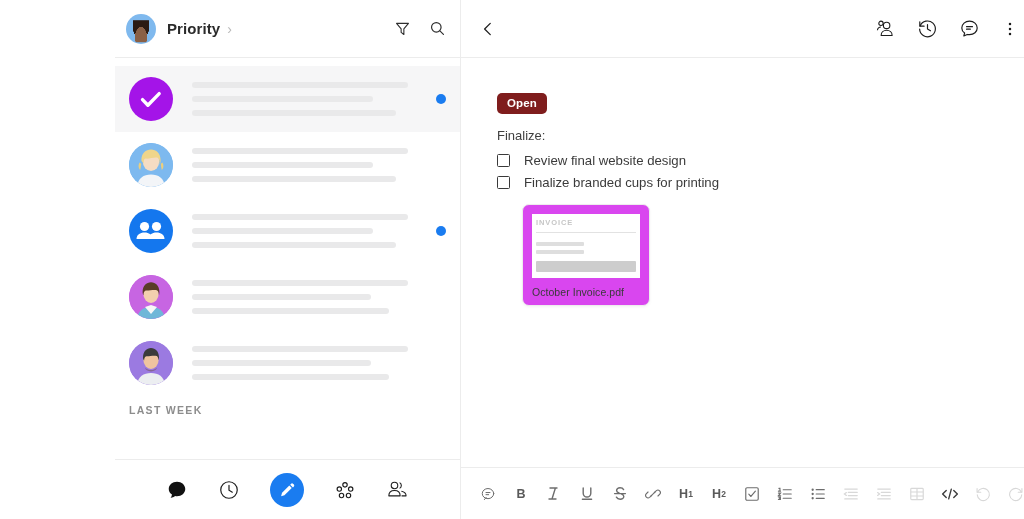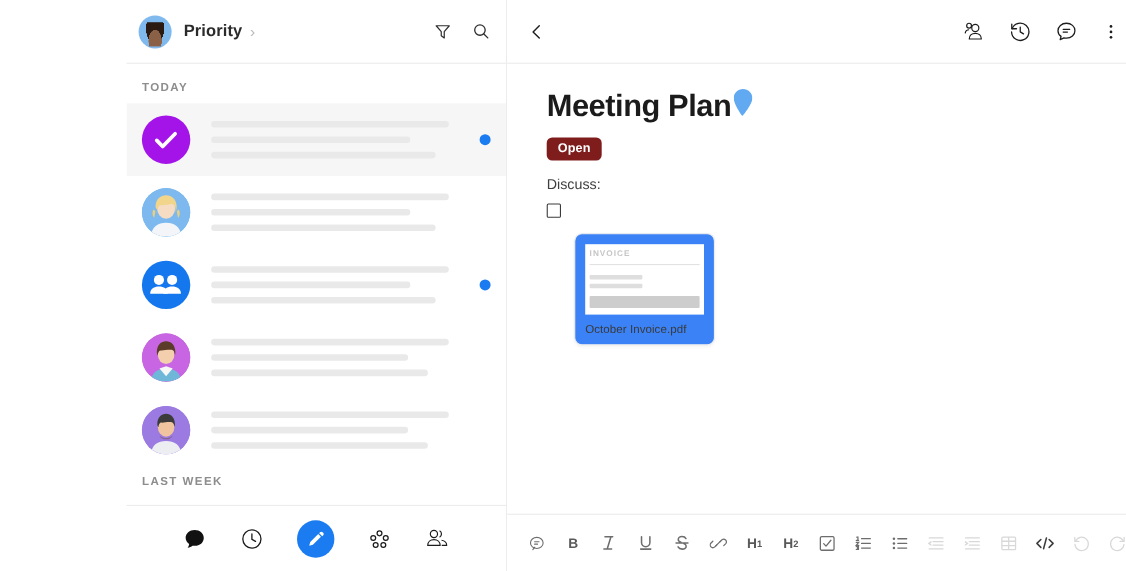--- a/index.html
+++ b/index.html
@@ -121,21 +121,21 @@
   .cl-item { display: flex; align-items: center; }
   .cl-box {
     width: 13px; height: 13px; border: 1.6px solid #3a3a3a;
     border-radius: 1.5px; flex: 0 0 13px; background: #fff;
   }
   .cl-text { margin-left: 14px; font-size: 13.2px; color: #3b3b3b; }
 
   
   .file-card {
     margin-top: 14px; margin-left: 25px;
-    width: 128px; background: #3b82f6;
+    width: 128px; background: #d946ef;
     border: 1px solid #ededed; border-radius: 7px;
     padding: 9px 9px 7px; box-shadow: 0 1px 3px rgba(0,0,0,.05);
   }
   .file-thumb { background: #fff; padding: 4px 4px 6px; }
   .ft-label {
     font-size: 7.5px; letter-spacing: .9px; color: #c6c6c6; font-weight: 600;
   }
   .ft-rule { height: 1px; background: #e2e2e2; margin-top: 5px; }
   .ft-l1 { height: 4px; width: 48%; background: #dedede; border-radius: 1px; margin-top: 9px; }
   .ft-l2 { height: 4px; width: 48%; background: #dedede; border-radius: 1px; margin-top: 4px; }
@@ -177,21 +177,20 @@
           <svg width="17" height="17" viewBox="0 0 20 20" fill="none" stroke="#2e2e2e" stroke-width="1.4" stroke-linecap="round">
             <circle cx="8.6" cy="8.6" r="5.6"></circle>
               <path d="M12.8 12.8L17 17"></path>
           </svg>
         </span>
       </div>
     </div>
 
     <div class="sb-list">
 
-      <div class="sb-sec">TODAY</div>
 
       <div class="sb-row active">
         <div class="sb-row-av" style="background:#a414e8">
           <svg width="44" height="44" viewBox="0 0 44 44">
               <path d="M13.5 22.6l5.4 5.6 11.3-11.6" fill="none" stroke="#fff" stroke-width="3.4" stroke-linecap="round" stroke-linejoin="round"></path>
             </svg>
         </div>
         <div class="sb-lines">
           <i style="width:93%"></i>
             <i style="width:78%"></i>
@@ -352,36 +351,33 @@
             <circle cx="12" cy="5.4" r="1.65"></circle>
               <circle cx="12" cy="12" r="1.65"></circle>
               <circle cx="12" cy="18.6" r="1.65"></circle>
           </svg>
         </span>
       </div>
     </div>
 
     <div class="mn-body">
 
-      <div class="title-row">
-        <h1 class="doc-title">Meeting Plan</h1>
-        <span class="pin">
-          <svg width="17" height="25" viewBox="0 0 17 25">
-            <path d="M8.5 0C3.8 0 0 3.7 0 8.2c0 5.4 6.9 15.2 7.2 15.6.3.5 1.1.5 1.4 0C9 23.4 17 13.6 17 8.2 17 3.7 13.2 0 8.5 0z" fill="#61aaf2"></path>
-          </svg>
-        </span>
-      </div>
 
       <span class="badge">Open</span>
 
-      <div class="discuss">Discuss:</div>
+      <div class="discuss">Finalize:</div>
 
       <div class="checklist">
         <div class="cl-item">
           <span class="cl-box"></span>
+          <span class="cl-text">Review final website design</span>
+        </div>
+        <div class="cl-item">
+          <span class="cl-box"></span>
+          <span class="cl-text">Finalize branded cups for printing</span>
         </div>
       </div>
 
       
 
       <div class="file-card">
         <div class="file-thumb">
           <div class="ft-label">INVOICE</div>
           <div class="ft-rule"></div>
           <div class="ft-l1"></div>

